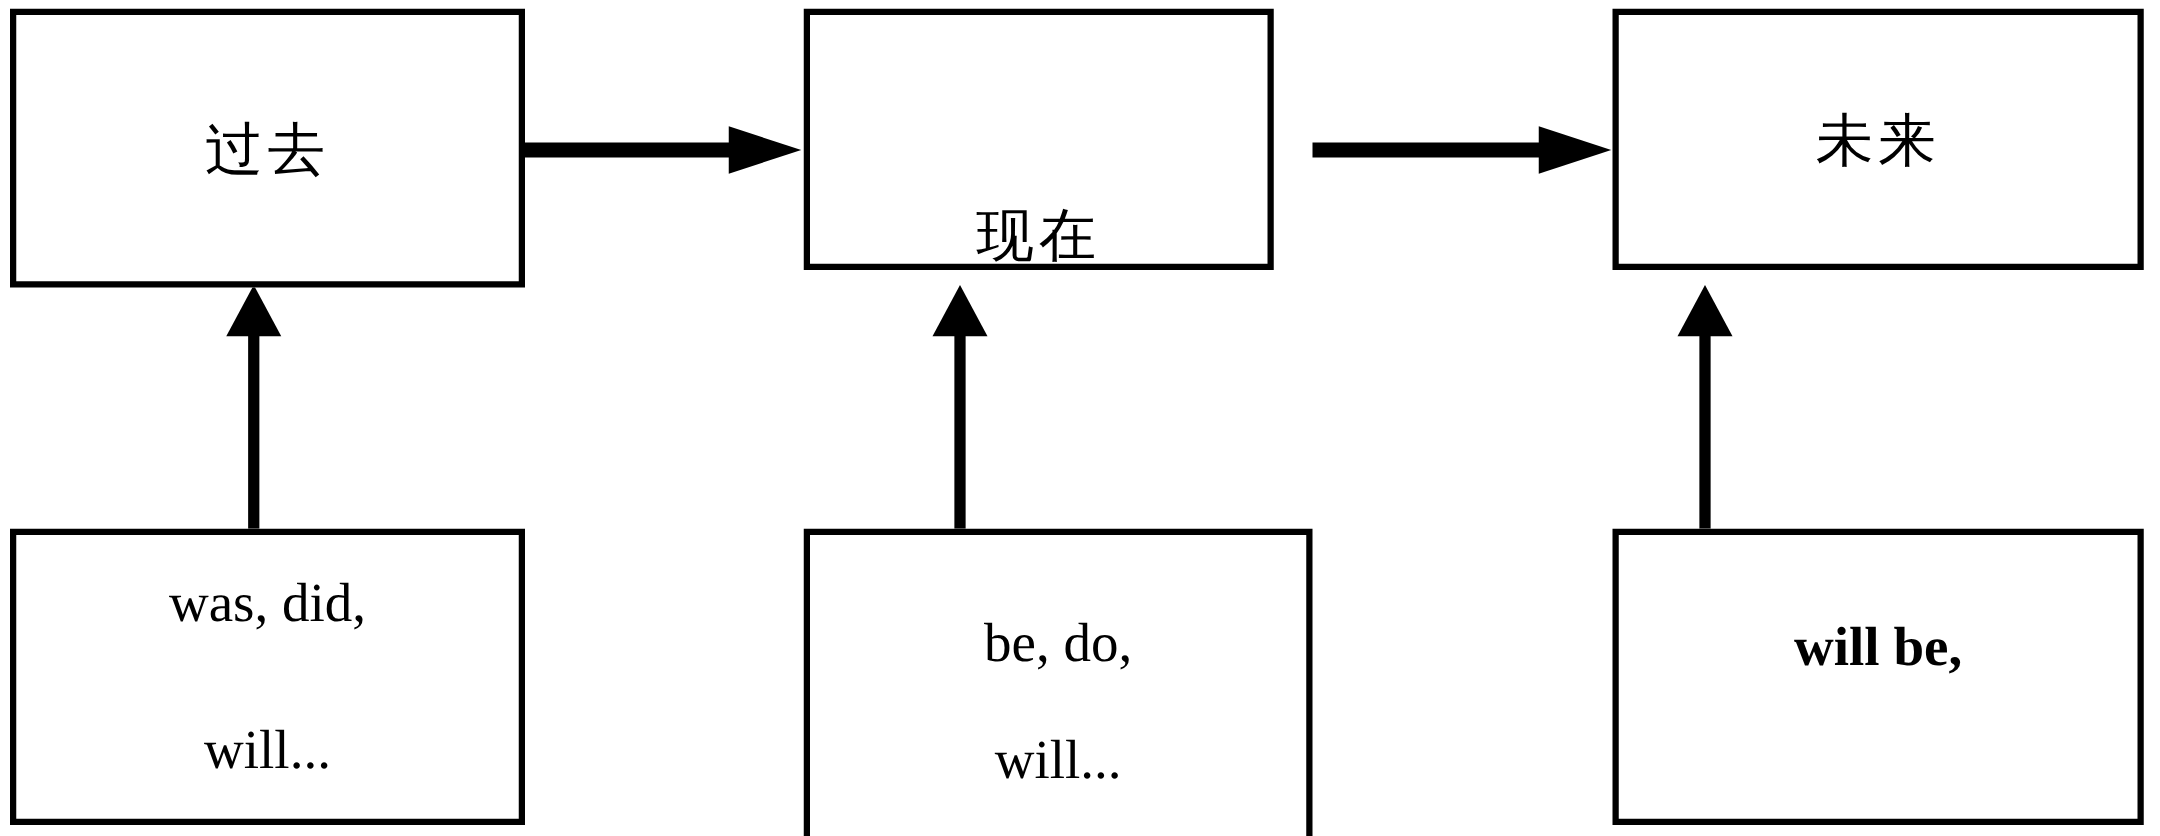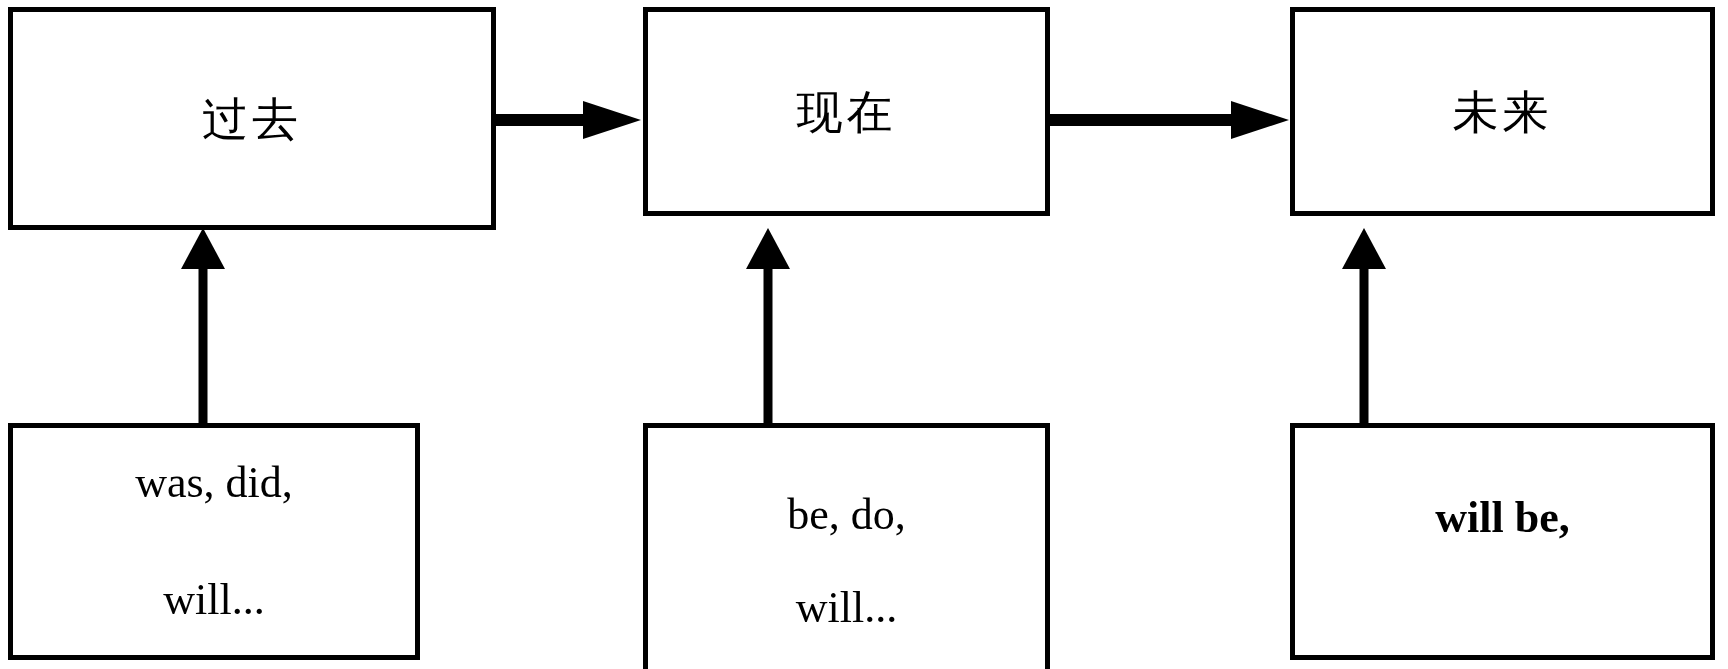--- a/index.html
+++ b/index.html
@@ -76,25 +76,25 @@
       <line x1="768" y1="423" x2="768" y2="262" stroke="#000000" stroke-width="9"></line>
       <polygon points="746,269 768,228 790,269" fill="#000000"></polygon>
     </g>
 
     <g>
       <line x1="1364" y1="423" x2="1364" y2="262" stroke="#000000" stroke-width="9"></line>
       <polygon points="1342,269 1364,228 1386,269" fill="#000000"></polygon>
     </g>
   </svg>
 
-  <div class="node-box" style="left:8px; top:7px; width:488px; height:223px;">
+  <div class="node-box" style="left:8px; top:7px; width:412px; height:223px;">
     <span class="cn-label">过去</span>
   </div>
 
-  <div class="node-box" style="left:643px; top:7px; width:407px; height:209px;">
+  <div class="node-box" style="left:643px; top:7px; width:376px; height:209px;justify-content:flex-end;">
     <span class="cn-label">现在</span>
   </div>
 
   <div class="node-box" style="left:1290px; top:7px; width:425px; height:209px;">
     <span class="cn-label">未来</span>
   </div>
 
   <div class="node-box" style="left:8px; top:423px; width:412px; height:237px;gap:24px;">
     <span class="en-label line-top">was, did,</span>
     <span class="en-label">will...</span>

